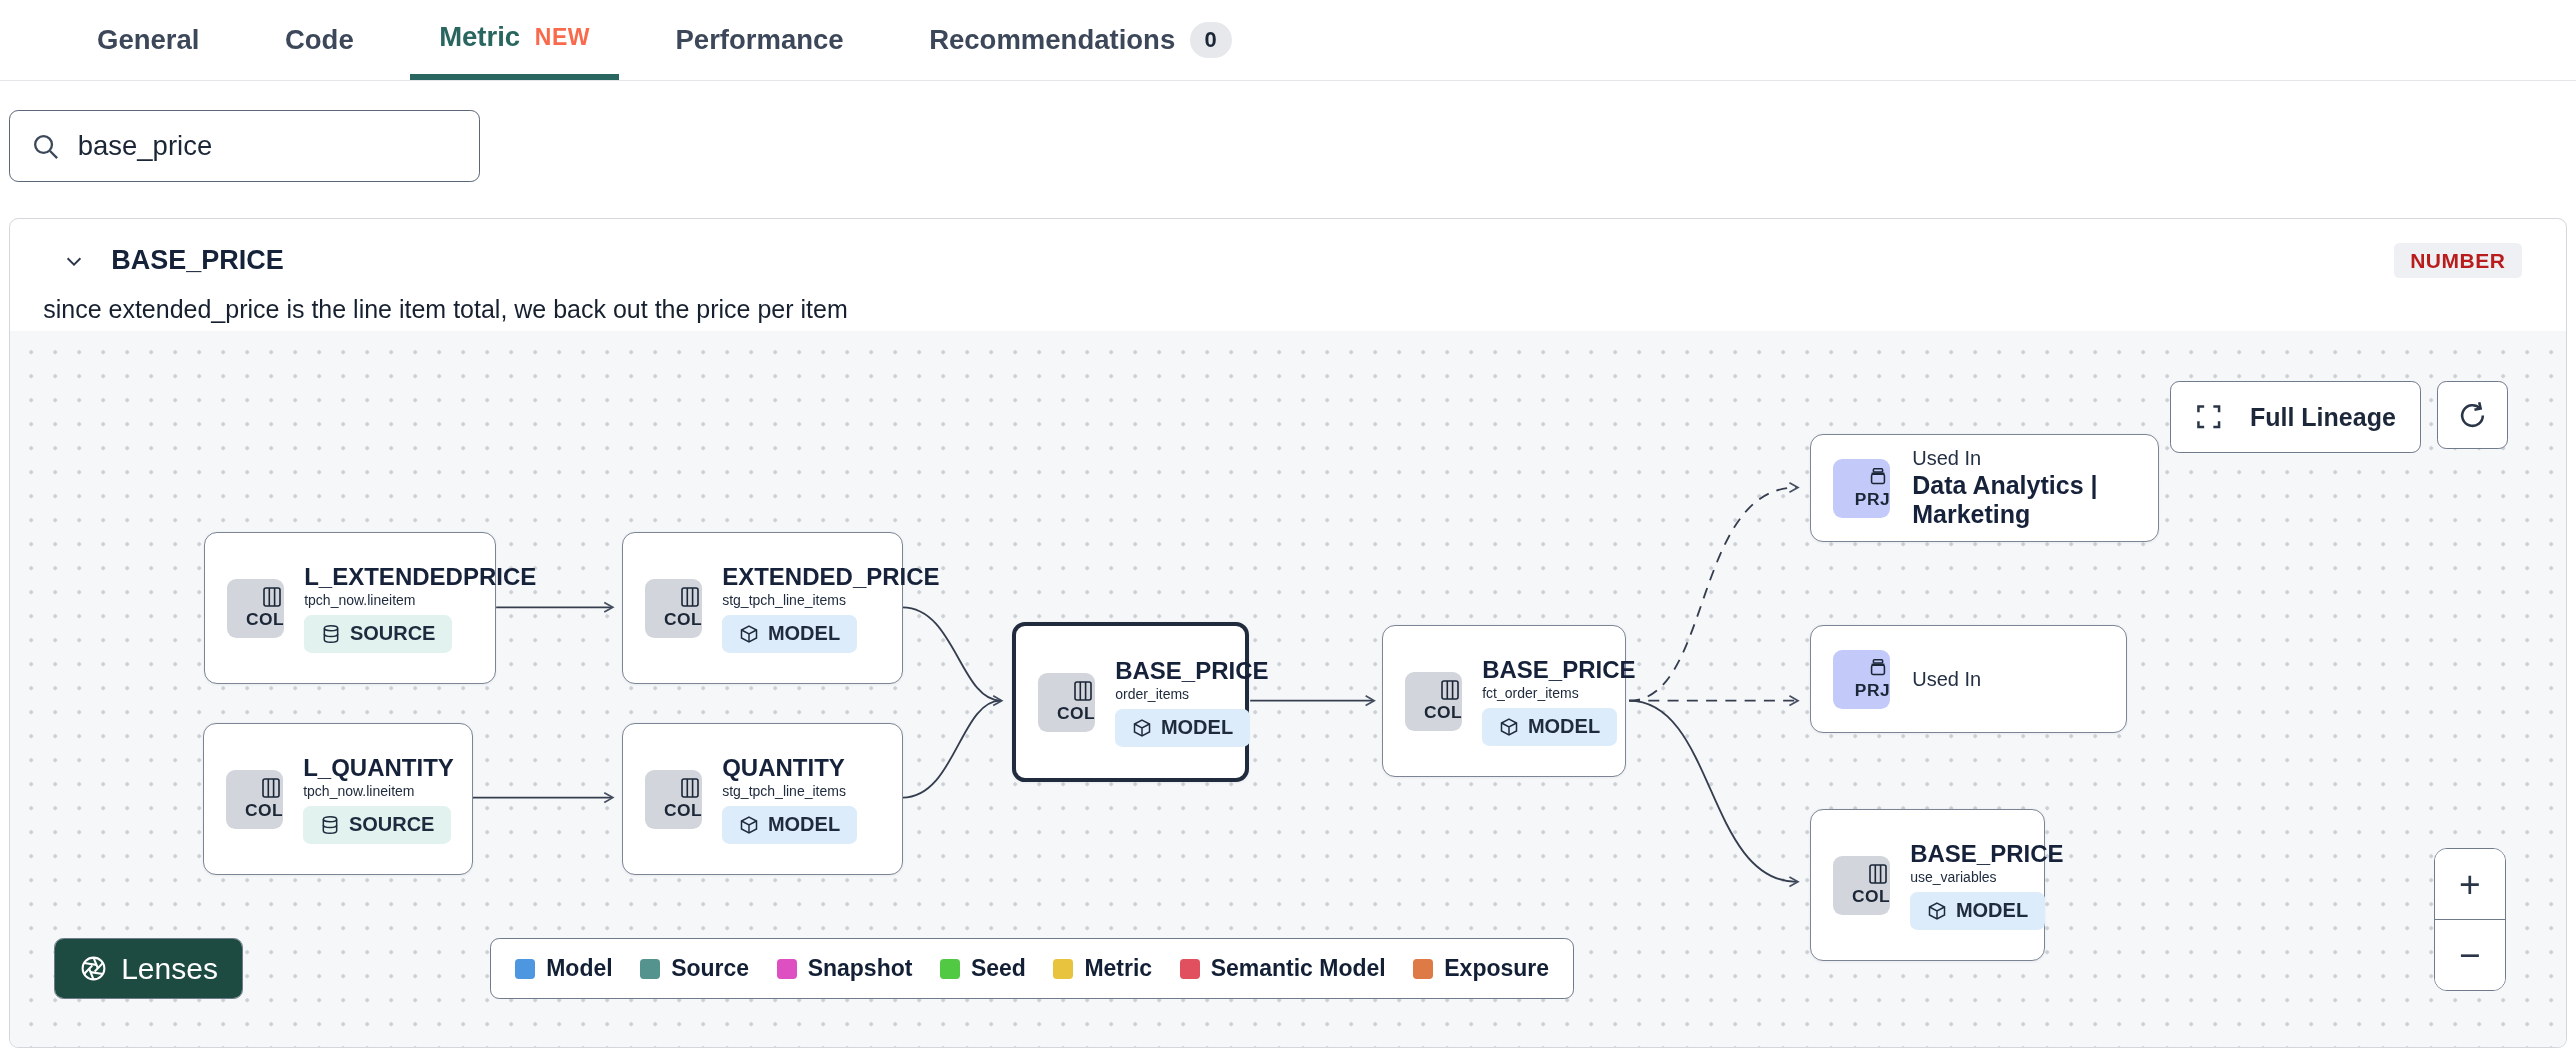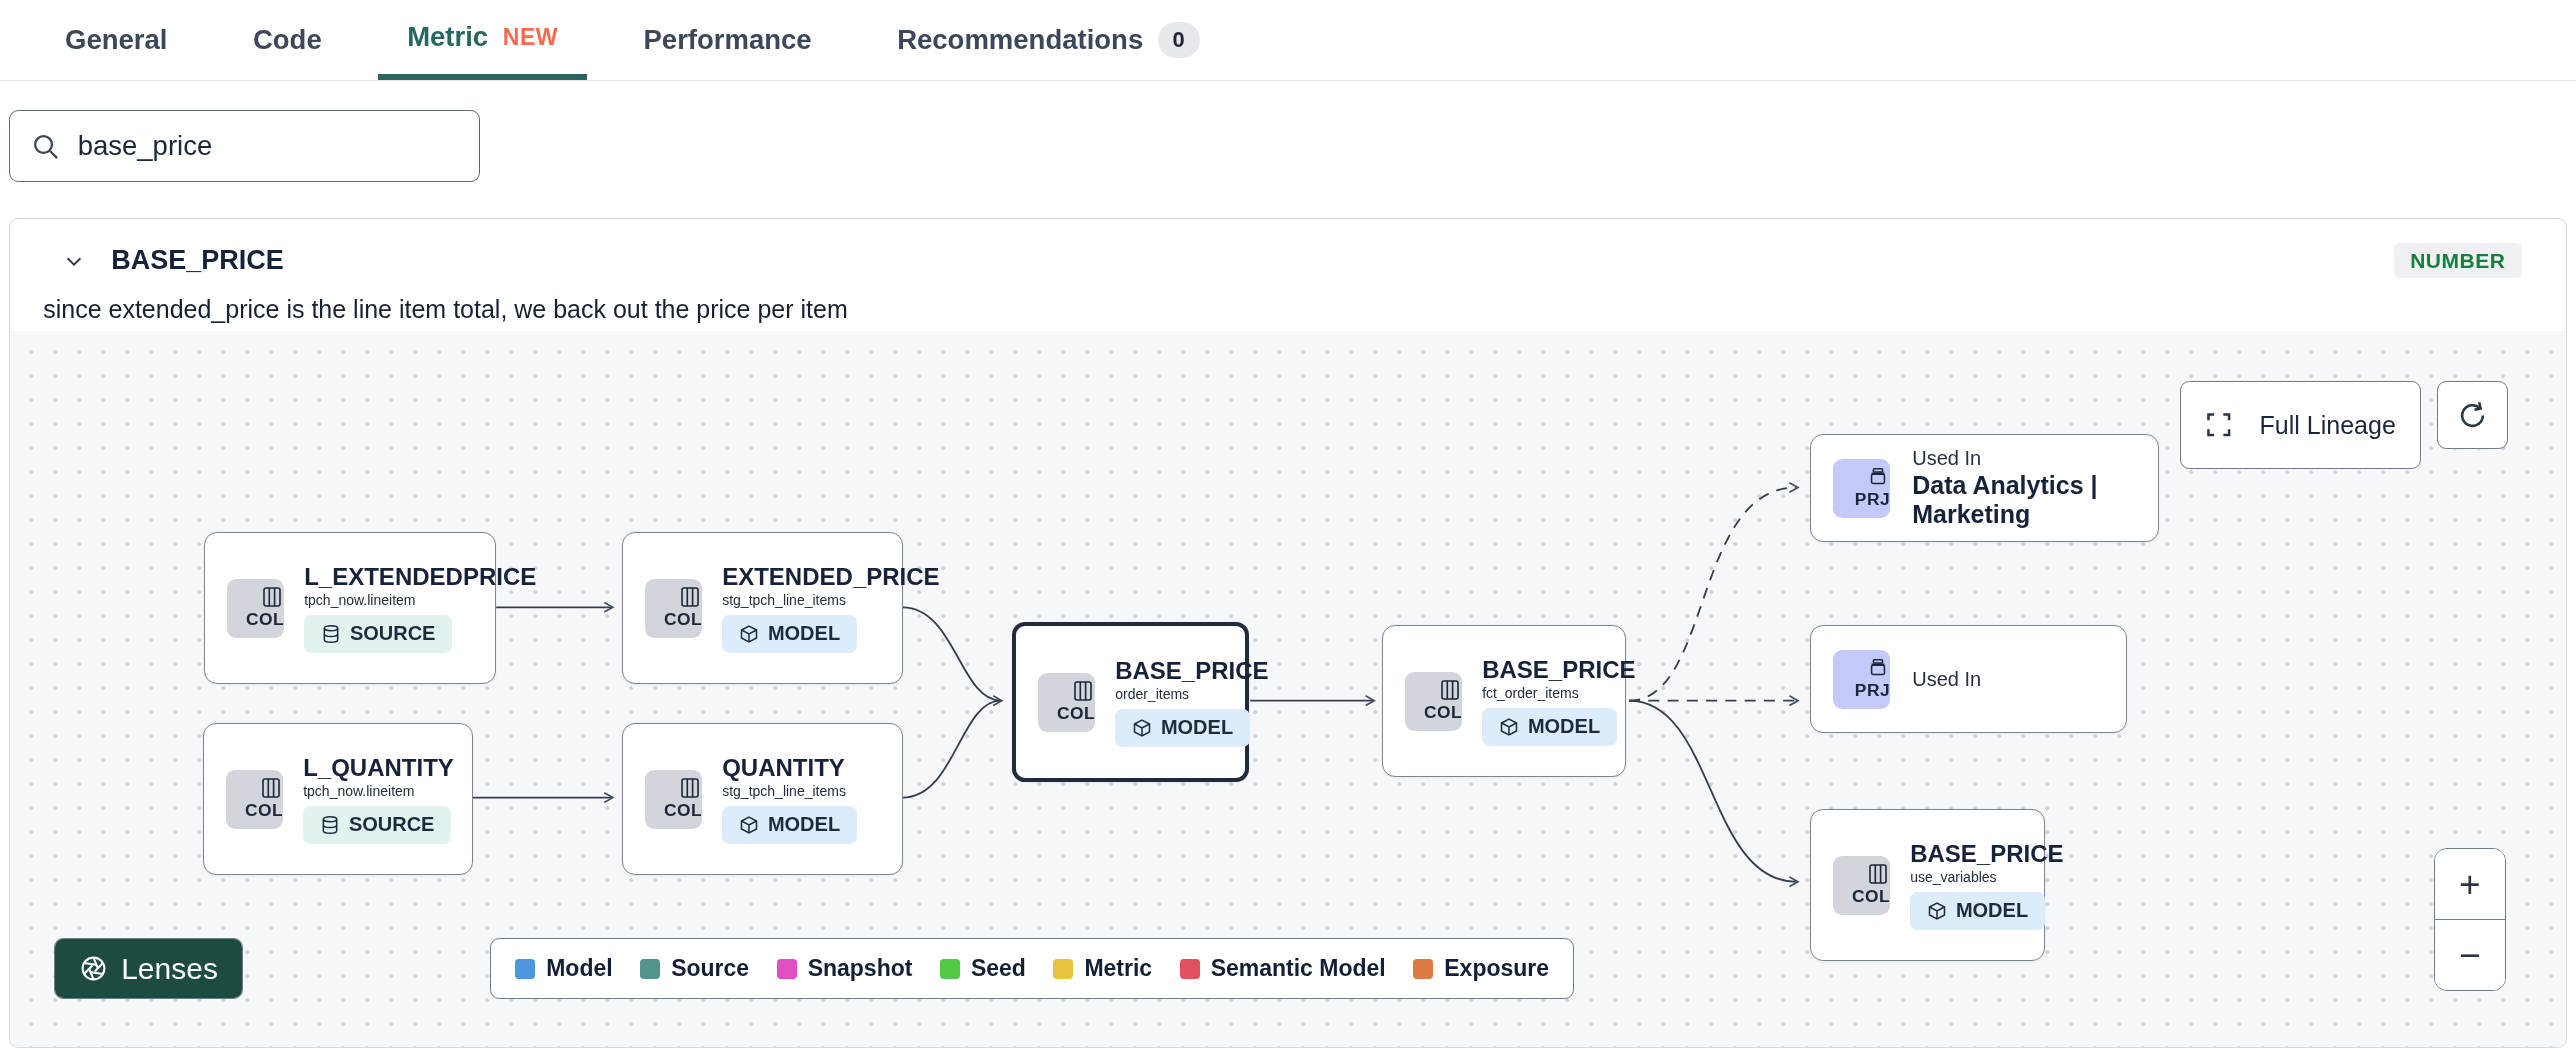--- a/index.html
+++ b/index.html
@@ -2,21 +2,21 @@
 <html style="font-size:14.7px"><head>
 <meta charset="utf-8">
 <style>
   * { margin:0; padding:0; box-sizing:border-box; }
   html,body { width:2576px; height:1053px; background:#ffffff;
     font-family:"Liberation Sans", sans-serif; color:#1b2637; }
   .app { position:relative; width:2576px; height:1053px; overflow:hidden; }
 
   
   .tabbar { position:absolute; top:0; left:0; right:0; height:81px;
-    display:flex; align-items:center; gap:27.5px; padding-left:36px;
+    display:flex; align-items:center; gap:27.5px; padding-left:68px;
     border-bottom:1.8px solid #e4e6e9; background:#fff; }
   .tab { display:flex; align-items:center; gap:14.7px; padding:0 29px; height:79px;
     font-size:27.5px; font-weight:600; color:#3c4859; cursor:pointer; }
   .tab.active { color:#29665f; font-weight:700; border-bottom:6.4px solid #29665f; }
   .tab .flag { color:#f96a4c; font-weight:700; font-size:23px; letter-spacing:0.5px; }
   .tab .count { background:#e7e8eb; color:#1b2637; font-size:22px; font-weight:600;
     border-radius:916px; padding:4.6px 14.7px; }
 
   
   .search-box { position:absolute; top:110px; left:9.2px; width:471px; height:72px;
@@ -26,21 +26,21 @@
   .search-box input { border:none; outline:none; flex:1; font-size:27.5px; color:#1b2637;
     font-family:"Liberation Sans", sans-serif; background:transparent; }
 
   
   .panel { position:absolute; left:9.2px; right:9.2px; top:218px; bottom:4.6px;
     background:#fff; border:0.9px solid #d3d6db; border-radius:9.2px; }
   .panel-head { display:flex; align-items:center; padding:24px 44px 0 53px; }
   .panel-head .chev { background:none; border:none; cursor:pointer; display:flex;
     align-items:center; margin-right:26px; }
   .col-name { font-size:27px; font-weight:700; color:#16213a; }
-  .type-badge { margin-left:auto; background:#eef0f3; color:#15803d; font-size:21px;
+  .type-badge { margin-left:auto; background:#eef0f3; color:#b91c1c; font-size:21px;
     font-weight:600; padding:5.5px 16.5px; border-radius:5.5px; letter-spacing:0.5px; }
   .desc { margin:16.5px 0 0 33px; font-size:25px; color:#16202f; }
 
   
   .canvas { position:absolute; left:0; right:0; top:112px; bottom:0;
     background:#f6f7f9; border-radius:0 0 9.2px 9.2px; overflow:hidden;
     background-image:radial-gradient(circle, #ccd0d7 2px, transparent 2.1px);
     background-size:24px 24px; background-position:9.2px 9.2px; }
   .edges { position:absolute; inset:0; width:100%; height:100%; }
 
@@ -62,22 +62,22 @@
   .pill.source { background:#e2f2ee; }
   .pill.model { background:#ddecfb; }
   .ulabel { font-size:20px; color:#232f42; }
   .utitle { font-size:25px; font-weight:600; color:#16213a; }
   .node.usedin { height:108px; gap:22px; }
 
   
   .btn { background:#fff; border:1.8px solid #6f7a8a; border-radius:9.2px;
     display:flex; align-items:center; justify-content:center; cursor:pointer;
     color:#222d40; }
-  .full-btn { position:absolute; top:50px; right:145px; height:88px; padding:0 24px;
-    gap:27px; font-size:25px; font-weight:400; color:#1c2739; }
+  .full-btn { position:absolute; top:50px; right:145px; height:72px; padding:0 24px;
+    gap:27px; font-size:25px; font-weight:700; color:#1c2739; }
   .refresh-btn { position:absolute; top:50px; right:58px; width:71px; height:68px; }
   .zoomctl { position:absolute; right:60px; top:517px; width:72px; height:143px;
     border:1.8px solid #6f7a8a; border-radius:13px; background:#fff; display:flex;
     flex-direction:column; overflow:hidden; }
   .zoomctl button { flex:1; background:#fff; border:none; font-size:37px; color:#2a3647;
     cursor:pointer; line-height:1; }
   .zoomctl button:first-child { border-bottom:1.8px solid #6f7a8a; }
 
   
   .footer-left { position:absolute; left:44px; top:607px; height:61px; display:flex; }

